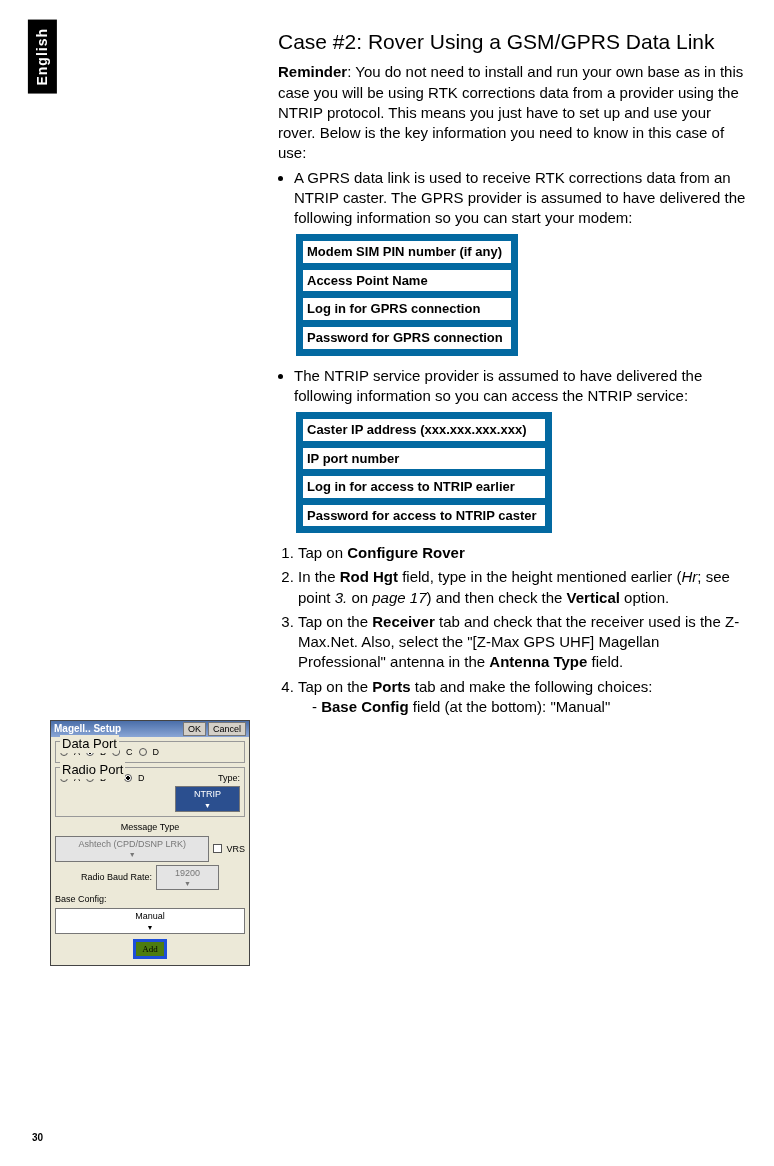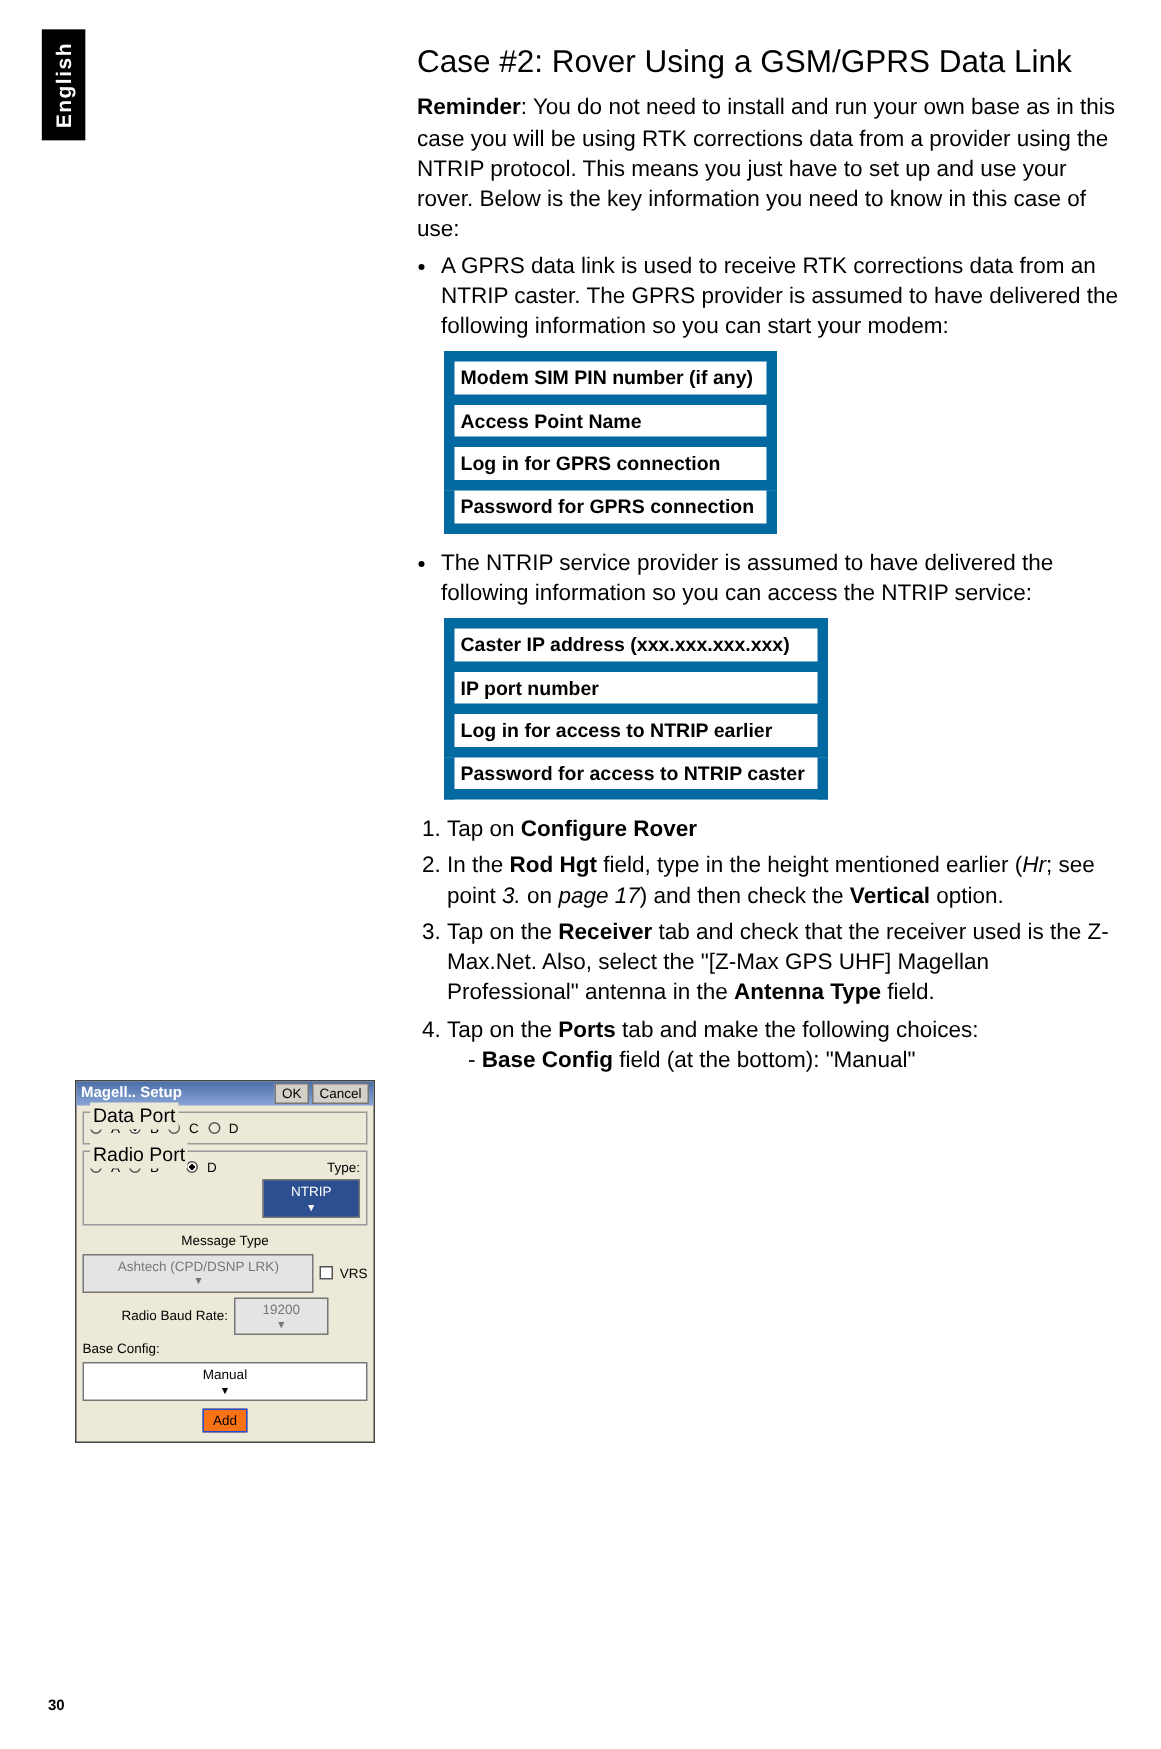--- a/index.html
+++ b/index.html
@@ -139,21 +139,21 @@
   .field-row { display: flex; align-items: center; gap: 4px; margin-bottom: 3px; font-size:9px;justify-content:center; }
   .combo {
     border:1px solid #777; background:#fff; padding:1px 18px;
     display:flex; align-items:center; justify-content:space-between;
     min-width:50px; font-size:9px;flex-direction:column;
   }
   .combo.dis { background:#e4e4e4; color:#777; }
   .tri { font-size:7px; }
   .cb { width:9px; height:9px; border:1px solid #555; display:inline-block; background:#fff; }
   .btn {
-    border:1px solid #1d4ed8; background:#f97316; padding:1px 6px; font-size:9px;
+    border:3px solid #1d4ed8; background:#4d7c0f; padding:1px 6px; font-size:9px;font-family:Liberation Serif, serif;
   }
   .bottom-row { display:flex; justify-content:center; padding:2px; }
 </style>
 </head>
 <body>
 
 <div class="side-tab">English</div>
 
 <div class="content">
   <h2>Case #2: Rover Using a GSM/GPRS Data Link</h2>

